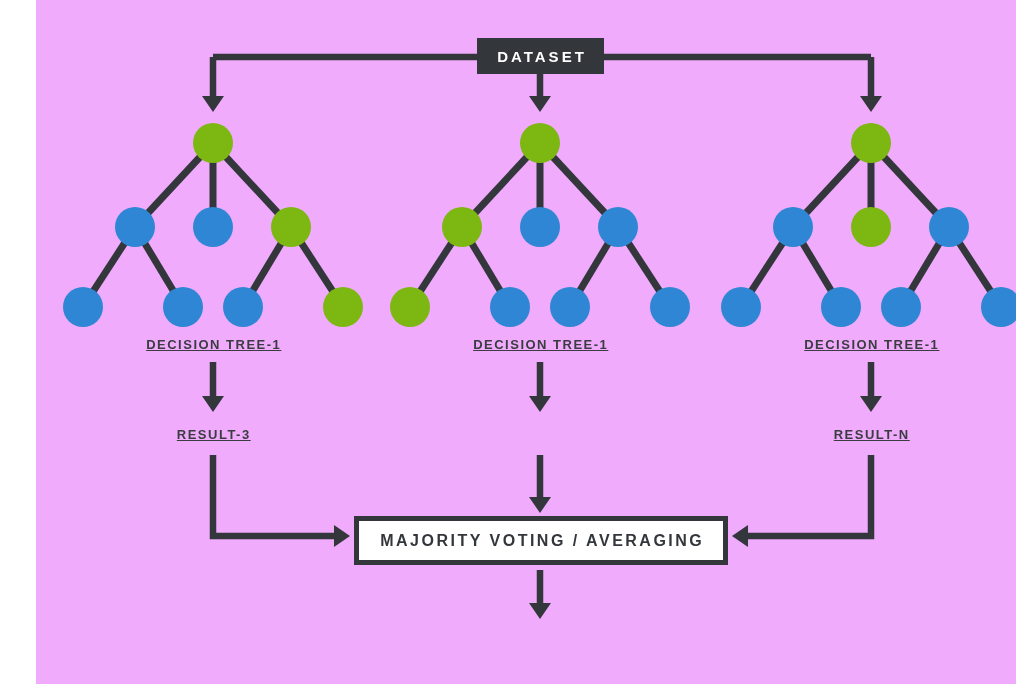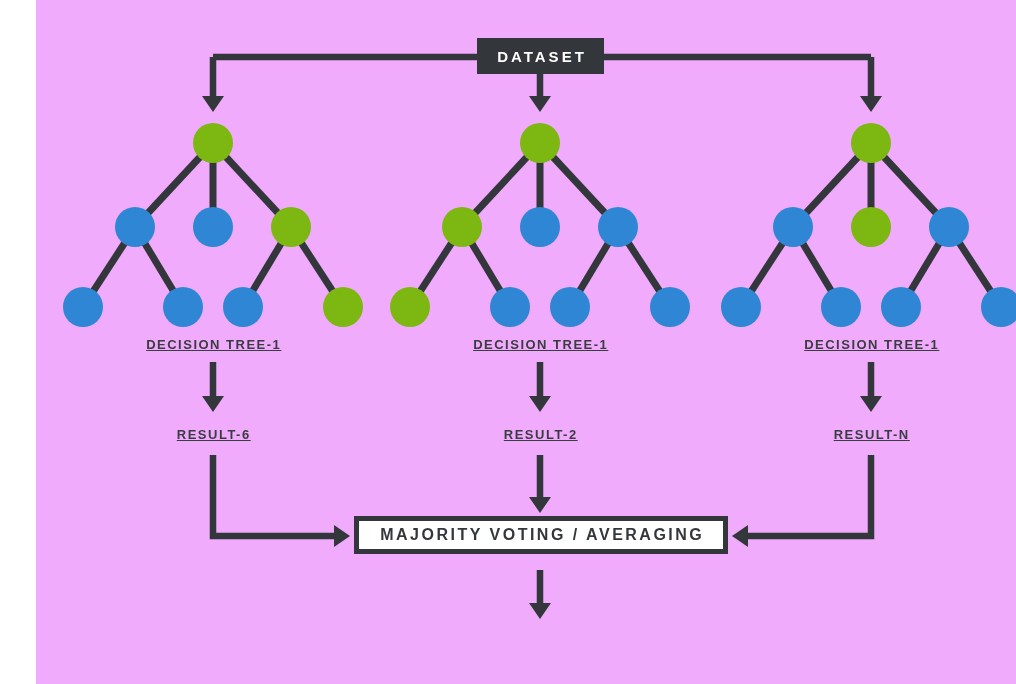--- a/index.html
+++ b/index.html
@@ -22,21 +22,21 @@
     font-weight:bold;
     white-space:nowrap;
     box-sizing:border-box;
   }
   .dataset-box{
     left:441px;top:38px;width:127px;height:36px;
     background:var(--dark);color:#fff;
     font-size:15px;letter-spacing:3px;text-indent:3px;
   }
   .majority-box{
-    left:318px;top:516px;width:374px;height:38px;
+    left:318px;top:516px;width:374px;height:49px;
     background:#ffffff;border:5px solid var(--dark);
     color:var(--dark);
     font-size:16px;letter-spacing:2.5px;text-indent:2.5px;
   }
   .final-box{
     left:415px;top:625px;width:178px;height:38px;
     background:var(--dark);color:#fff;
     font-size:16px;letter-spacing:3px;text-indent:3px;
   }
   .label{
@@ -128,22 +128,21 @@
     </svg>
 
   <div class="box dataset-box">
     <span>DATASET</span>
   </div>
 
   <div class="label tree-label" style="left: 67px;">DECISION TREE-1</div>
   <div class="label tree-label" style="left: 394px;">DECISION TREE-1</div>
   <div class="label tree-label" style="left: 725px;">DECISION TREE-1</div>
 
-  <div class="label result-label" style="left: 67px;">RESULT-6</div>
-  <div class="label result-label" style="left: 394px;">RESULT-2</div>
+  <div class="label result-label" style="left: 67px;">RESULT-3</div>
   <div class="label result-label" style="left: 725px;">RESULT-N</div>
 
   <div class="box majority-box">
     <span>MAJORITY VOTING / AVERAGING</span>
   </div>
 
 
 </div>
 
 </body></html>

